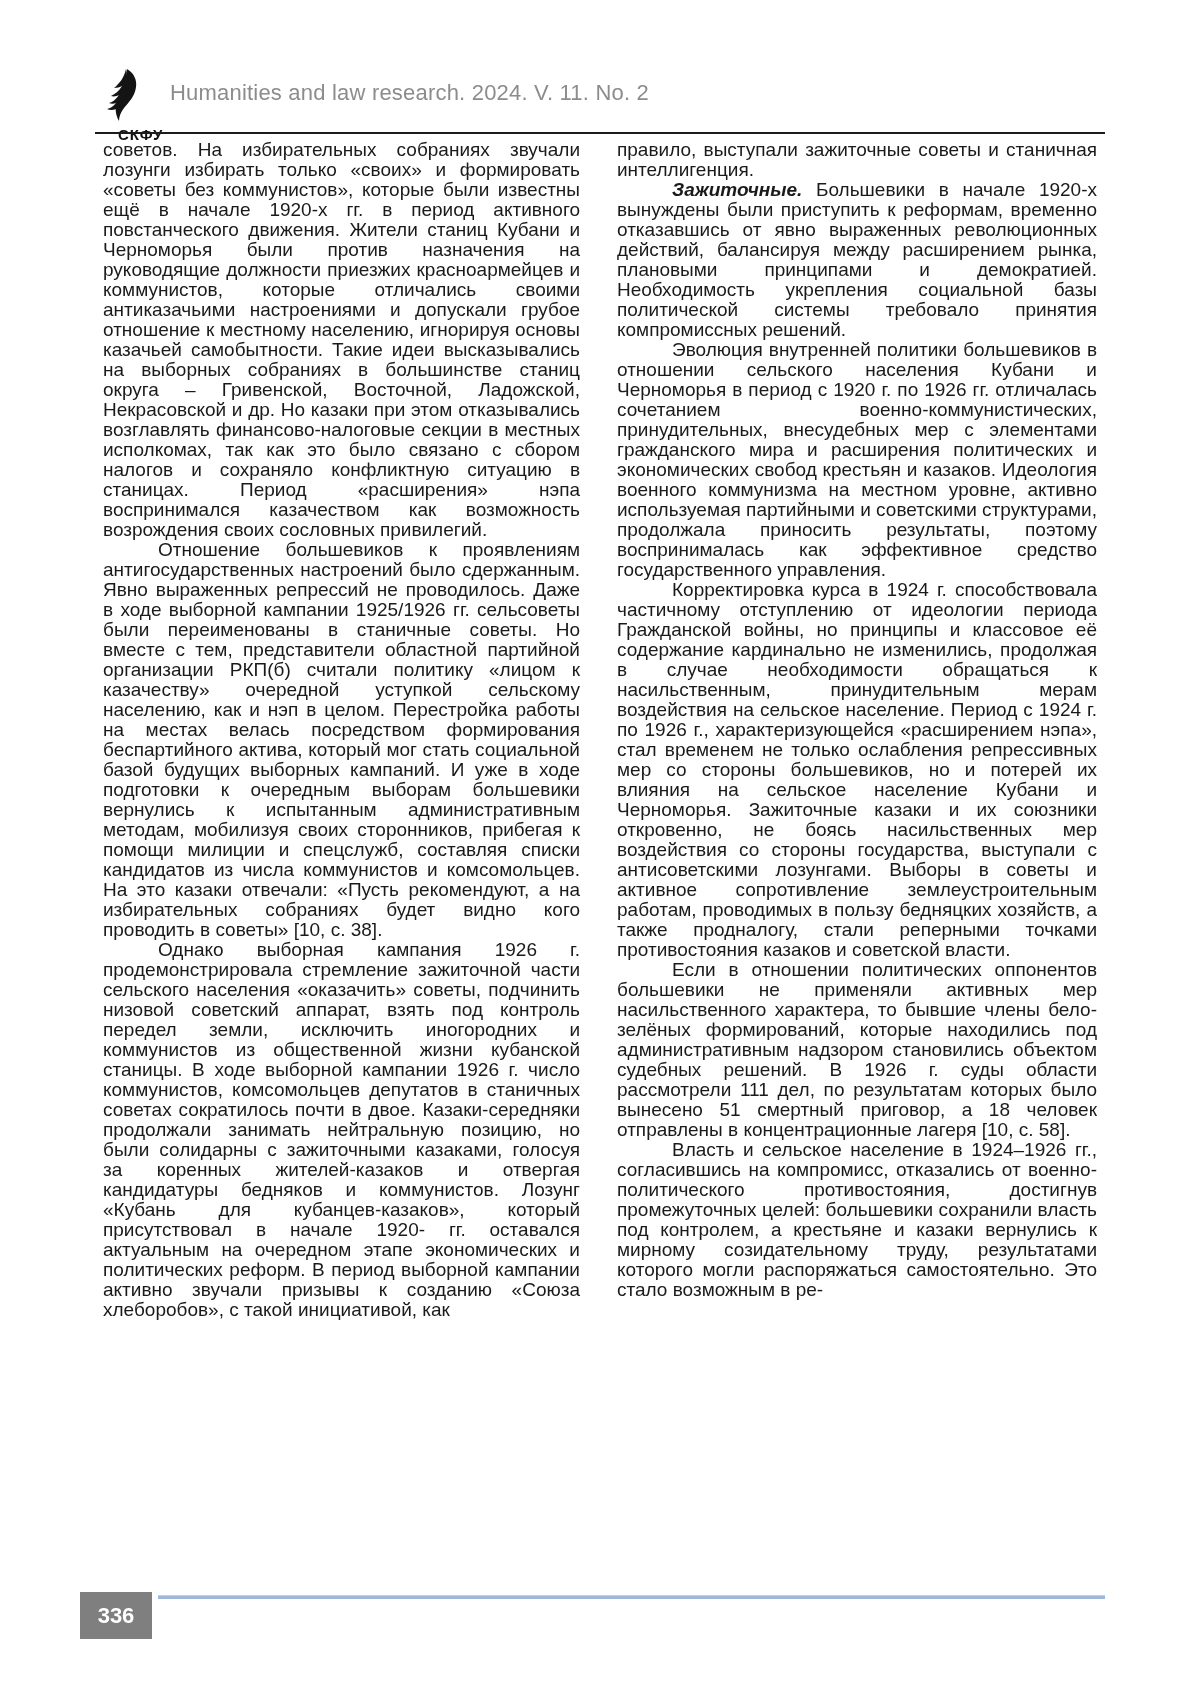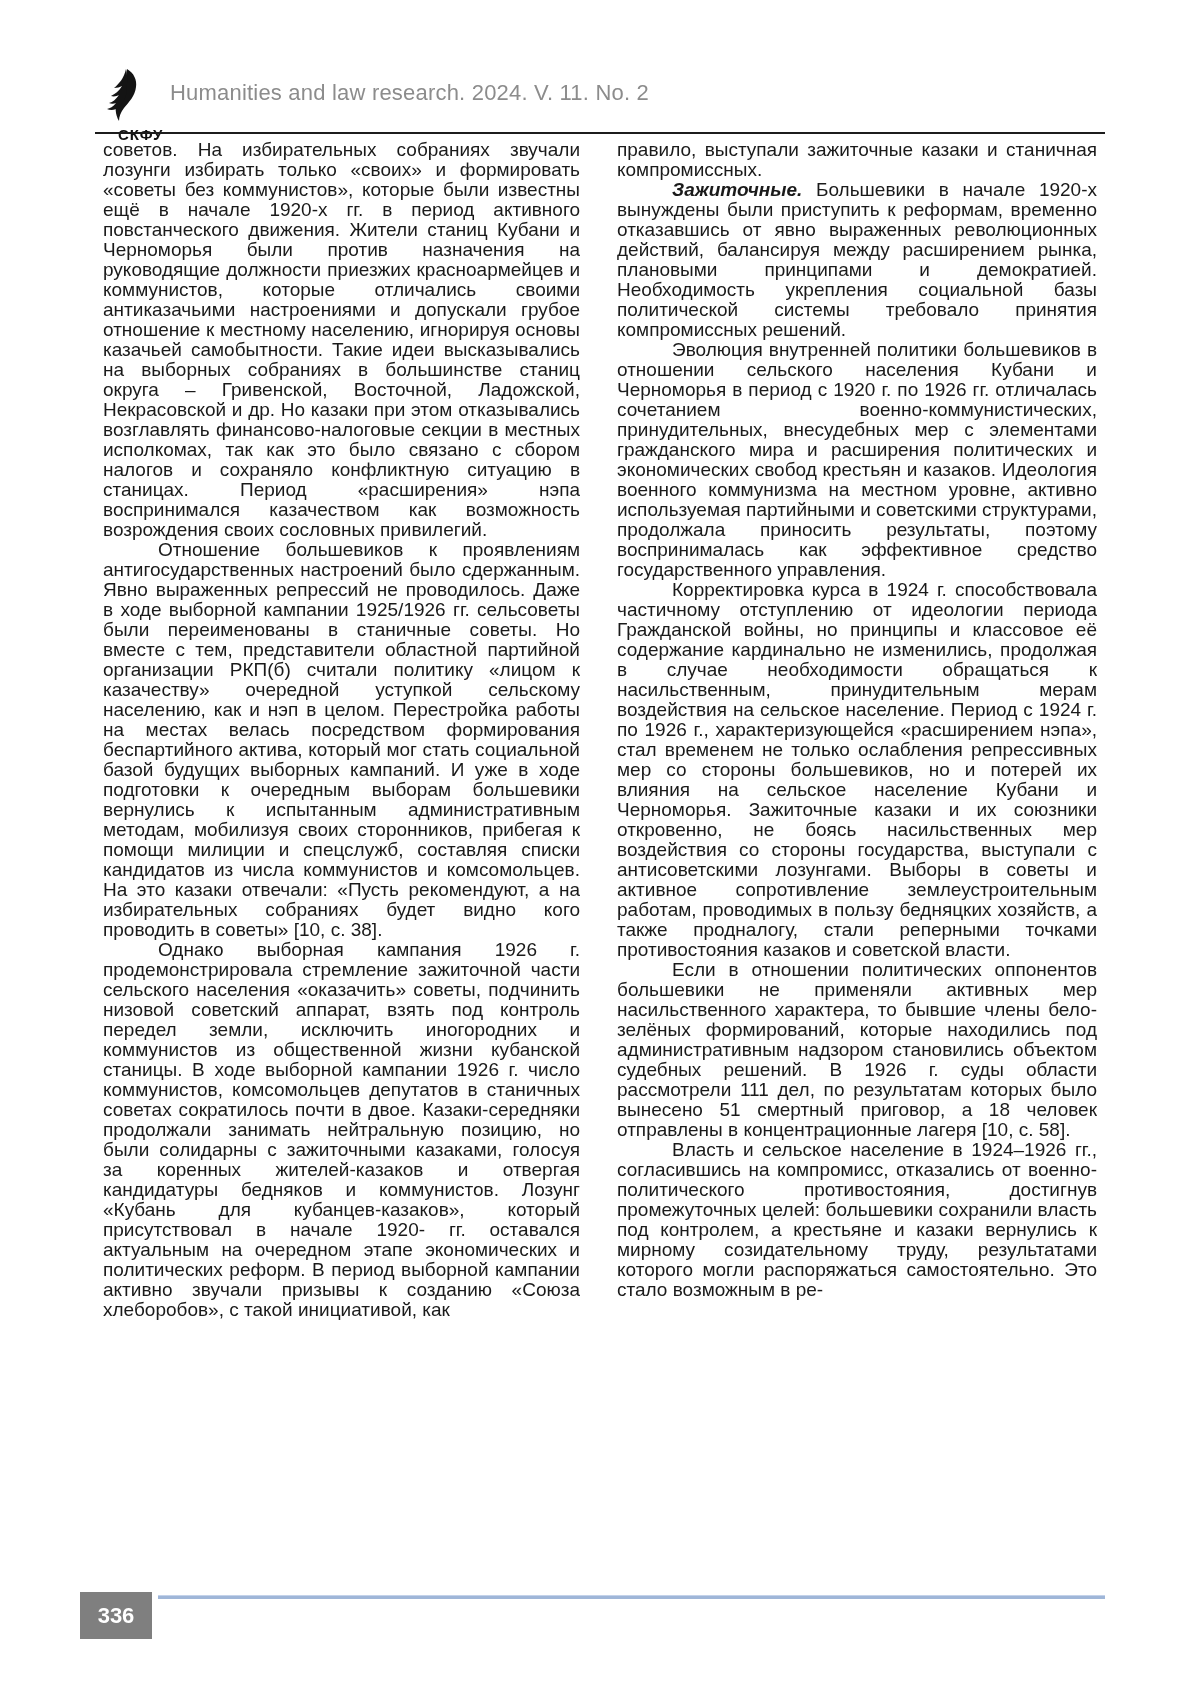--- a/index.html
+++ b/index.html
@@ -75,21 +75,21 @@
   <div class="journal-title">Humanities and law research. 2024. V. 11. No. 2</div>
   <div class="header-rule"></div>
 
   <div class="column col-left">
     <p class="para">советов. На избирательных собраниях звучали лозунги избирать только «своих» и формировать «советы без коммунистов», которые были известны ещё в начале 1920-х гг. в период активного повстанческого движения. Жители станиц Кубани и Черноморья были против назначения на руководящие должности приезжих красноармейцев и коммунистов, которые отличались своими антиказачьими настроениями и допускали грубое отношение к местному населению, игнорируя основы казачьей самобытности. Такие идеи высказывались на выборных собраниях в большинстве станиц округа – Гривенской, Восточной, Ладожской, Некрасовской и др. Но казаки при этом отказывались возглавлять финансово-налоговые секции в местных исполкомах, так как это было связано с сбором налогов и сохраняло конфликтную ситуацию в станицах. Период «расширения» нэпа воспринимался казачеством как возможность возрождения своих сословных привилегий.</p>
     <p class="para indent">Отношение большевиков к проявлениям антигосударственных настроений было сдержанным. Явно выраженных репрессий не проводилось. Даже в ходе выборной кампании 1925/1926 гг. сельсоветы были переименованы в станичные советы. Но вместе с тем, представители областной партийной организации РКП(б) считали политику «лицом к казачеству» очередной уступкой сельскому населению, как и нэп в целом. Перестройка работы на местах велась посредством формирования беспартийного актива, который мог стать социальной базой будущих выборных кампаний. И уже в ходе подготовки к очередным выборам большевики вернулись к испытанным административным методам, мобилизуя своих сторонников, прибегая к помощи милиции и спецслужб, составляя списки кандидатов из числа коммунистов и комсомольцев. На это казаки отвечали: «Пусть рекомендуют, а на избирательных собраниях будет видно кого проводить в советы» [10, с. 38].</p>
     <p class="para indent">Однако выборная кампания 1926 г. продемонстрировала стремление зажиточной части сельского населения «оказачить» советы, подчинить низовой советский аппарат, взять под контроль передел земли, исключить иногородних и коммунистов из общественной жизни кубанской станицы. В ходе выборной кампании 1926 г. число коммунистов, комсомольцев депутатов в станичных советах сократилось почти в двое. Казаки-середняки продолжали занимать нейтральную позицию, но были солидарны с зажиточными казаками, голосуя за коренных жителей-казаков и отвергая кандидатуры бедняков и коммунистов. Лозунг «Кубань для кубанцев-казаков», который присутствовал в начале 1920- гг. оставался актуальным на очередном этапе экономических и политических реформ. В период выборной кампании активно звучали призывы к созданию «Союза хлеборобов», с такой инициативой, как</p>
   </div>
 
   <div class="column col-right">
-    <p class="para">правило, выступали зажиточные казаки и станичная компромиссных.</p>
+    <p class="para">правило, выступали зажиточные советы и станичная интеллигенция.</p>
     <p class="para indent"><span class="lead">Зажиточные.</span><span> Большевики в начале 1920-х вынуждены были приступить к реформам, временно отказавшись от явно выраженных революционных действий, балансируя между расширением рынка, плановыми принципами и демократией. Необходимость укрепления социальной базы политической системы требовало принятия компромиссных решений.</span></p>
     <p class="para indent">Эволюция внутренней политики большевиков в отношении сельского населения Кубани и Черноморья в период с 1920 г. по 1926 гг. отличалась сочетанием военно-коммунистических, принудительных, внесудебных мер с элементами гражданского мира и расширения политических и экономических свобод крестьян и казаков. Идеология военного коммунизма на местном уровне, активно используемая партийными и советскими структурами, продолжала приносить результаты, поэтому воспринималась как эффективное средство государственного управления.</p>
     <p class="para indent">Корректировка курса в 1924 г. способствовала частичному отступлению от идеологии периода Гражданской войны, но принципы и классовое её содержание кардинально не изменились, продолжая в случае необходимости обращаться к насильственным, принудительным мерам воздействия на сельское население. Период с 1924 г. по 1926 г., характеризующейся «расширением нэпа», стал временем не только ослабления репрессивных мер со стороны большевиков, но и потерей их влияния на сельское население Кубани и Черноморья. Зажиточные казаки и их союзники откровенно, не боясь насильственных мер воздействия со стороны государства, выступали с антисоветскими лозунгами. Выборы в советы и активное сопротивление землеустроительным работам, проводимых в пользу бедняцких хозяйств, а также продналогу, стали реперными точками противостояния казаков и советской власти.</p>
     <p class="para indent">Если в отношении политических оппонентов большевики не применяли активных мер насильственного характера, то бывшие члены бело-зелёных формирований, которые находились под административным надзором становились объектом судебных решений. В 1926 г. суды области рассмотрели 111 дел, по результатам которых было вынесено 51 смертный приговор, а 18 человек отправлены в концентрационные лагеря [10, с. 58].</p>
     <p class="para indent">Власть и сельское население в 1924–1926 гг., согласившись на компромисс, отказались от военно-политического противостояния, достигнув промежуточных целей: большевики сохранили власть под контролем, а крестьяне и казаки вернулись к мирному созидательному труду, результатами которого могли распоряжаться самостоятельно. Это стало возможным в ре-</p>
   </div>
 
   <div class="page-number-box">
     <span>336</span>
   </div>

